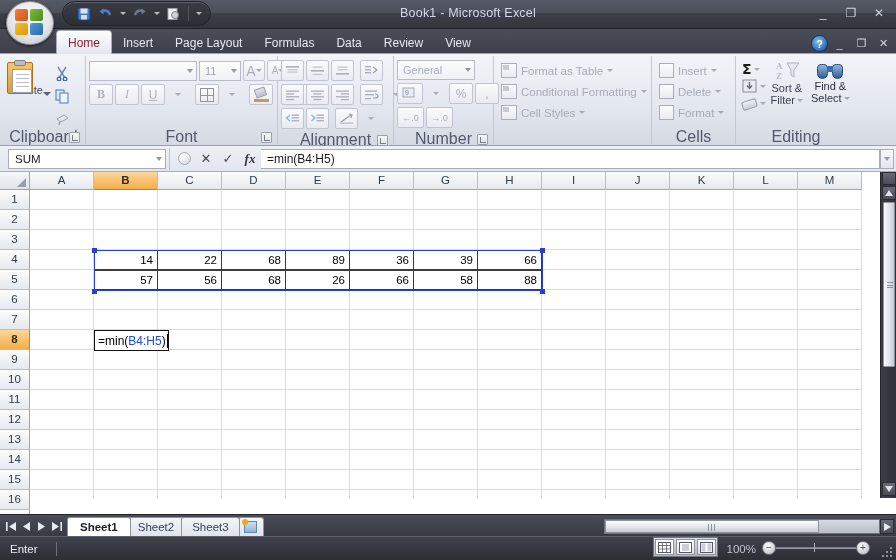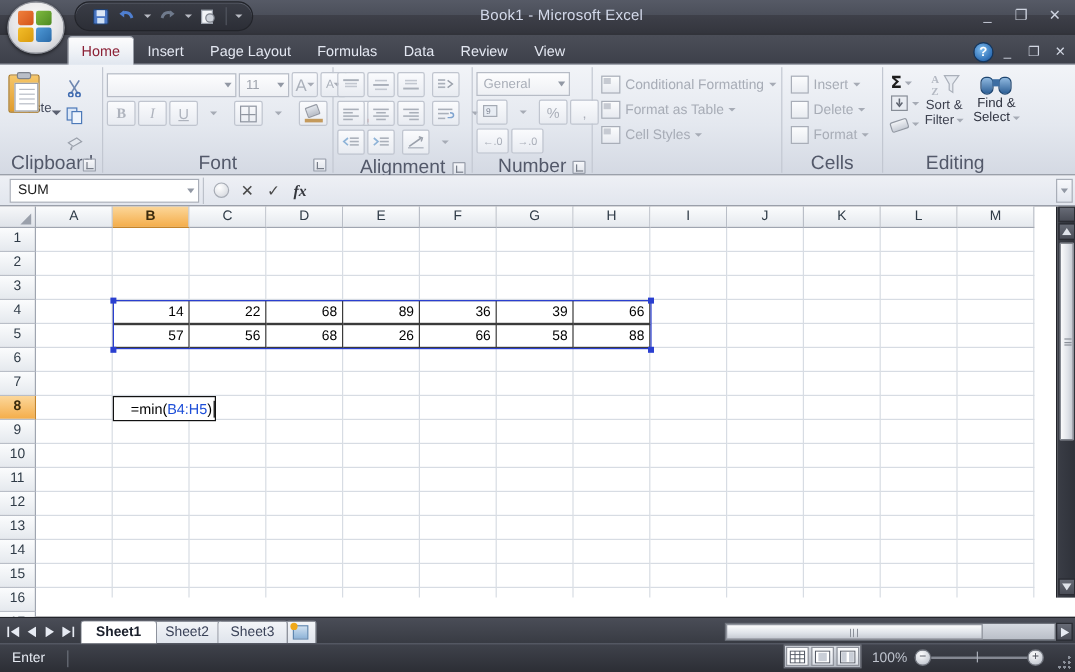--- a/index.html
+++ b/index.html
@@ -380,21 +380,21 @@
     position: absolute; width: 5px; height: 5px;
     background: #2a3fd0;
     z-index: 5;
   }
   .editcell {
     position: absolute;
     height: 21px;
     background: #fff;
     border: 1.6px solid #111;
     display: flex; align-items: center;
-    padding-left: 14px;
+    padding-left: 3px;
     font-size: 12px;
     z-index: 7;
     white-space: nowrap;
   }
   .tok-blue { color: #1d4ed8; }
   .caret {
     display: inline-block; width: 1px; height: 14px;
     background: #000; margin-left: 1px;
     vertical-align: middle;
   }
@@ -830,26 +830,26 @@
       <div class="group-title">
         <span>Number</span>
         <span class="dlg-launch"></span>
       </div>
     </div>
 
     <div class="group" style="width:158px">
       <div class="group-body" style="flex-direction:column;padding-left:4px">
         <div class="style-row">
           <span class="sty-ico"></span>
-          <span>Conditional Formatting</span>
+          <span>Format as Table</span>
           <span class="small-tri"></span>
         </div>
         <div class="style-row">
           <span class="sty-ico"></span>
-          <span>Format as Table</span>
+          <span>Conditional Formatting</span>
           <span class="small-tri"></span>
         </div>
         <div class="style-row">
           <span class="sty-ico"></span>
           <span>Cell Styles</span>
           <span class="small-tri"></span>
         </div>
       </div>
     </div>
 
@@ -937,20 +937,21 @@
     <div class="fb-btns">
       <div class="fb-b">
           <span class="fb-circle"></span>
         </div>
       <div class="fb-b">✕</div>
       <div class="fb-b">✓</div>
       <div class="fb-b">
           <span class="fx">fx</span>
         </div>
     </div>
+    <div class="fb-input">=min(B4:H5)</div>
     <div class="fb-drop">
         <span class="tri"></span>
       </div>
   </div>
 
   <div class="gridwrap">
     <div class="corner"></div>
 
     <div class="colhead" id="colhead">
         <div class="ch">A</div>

